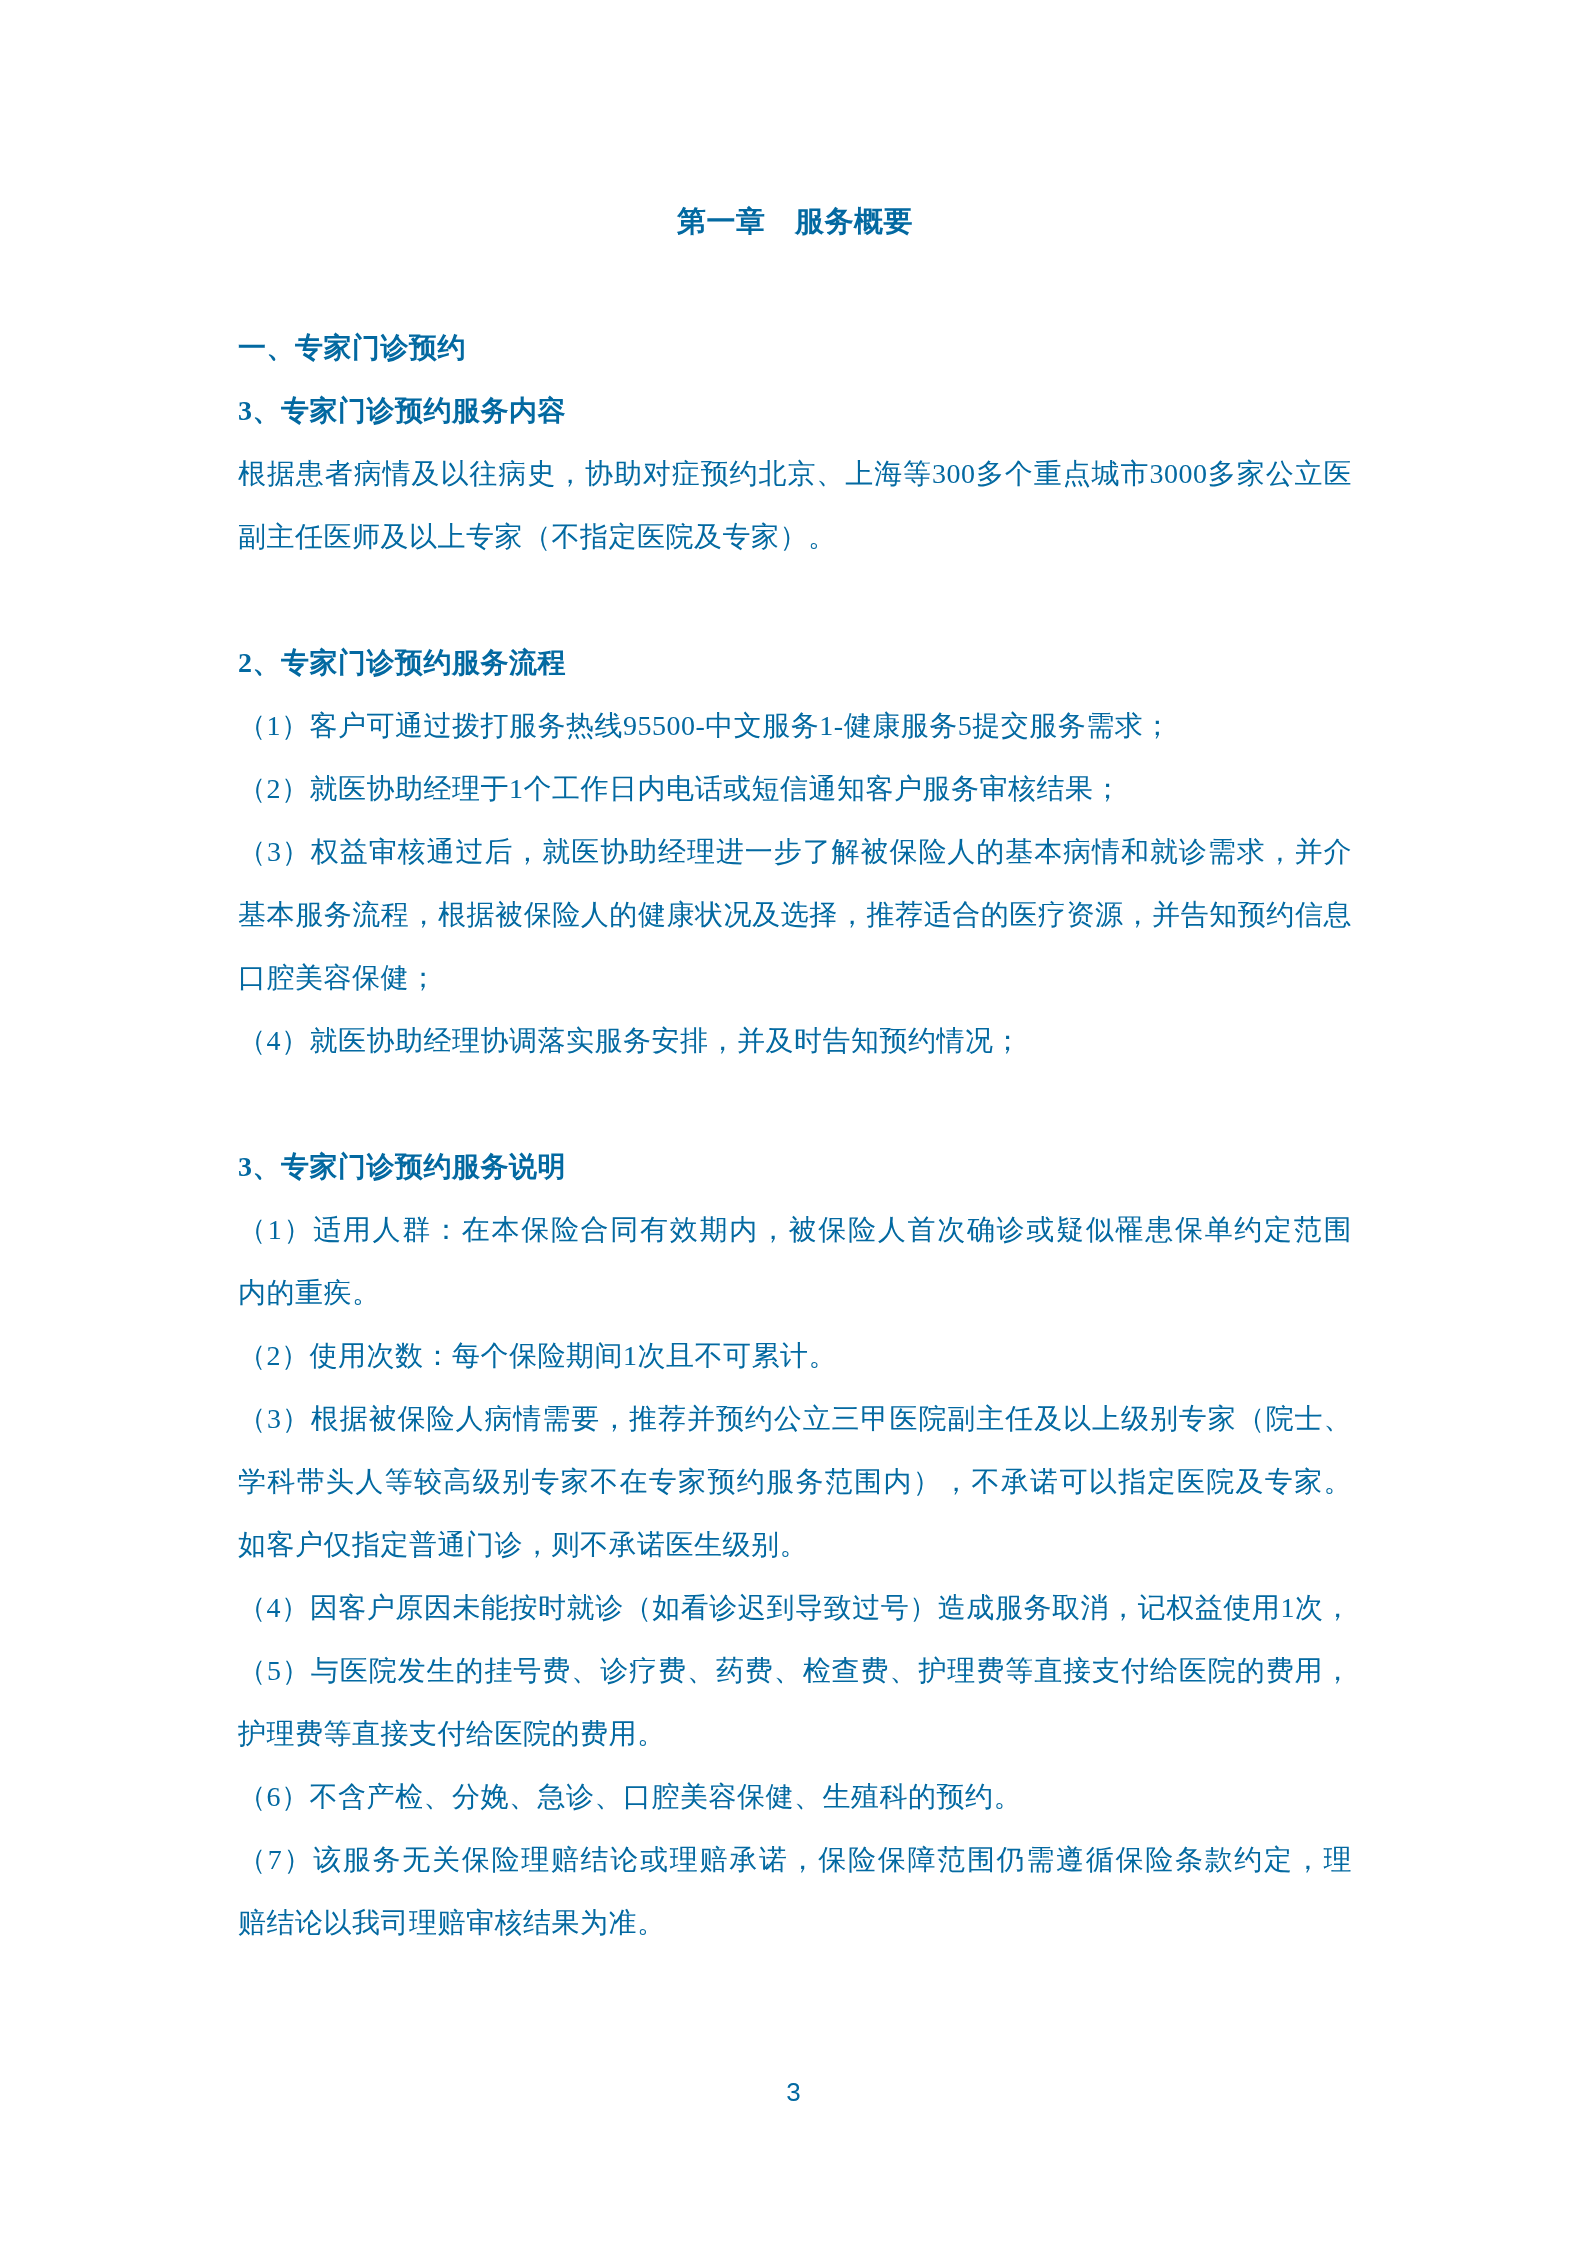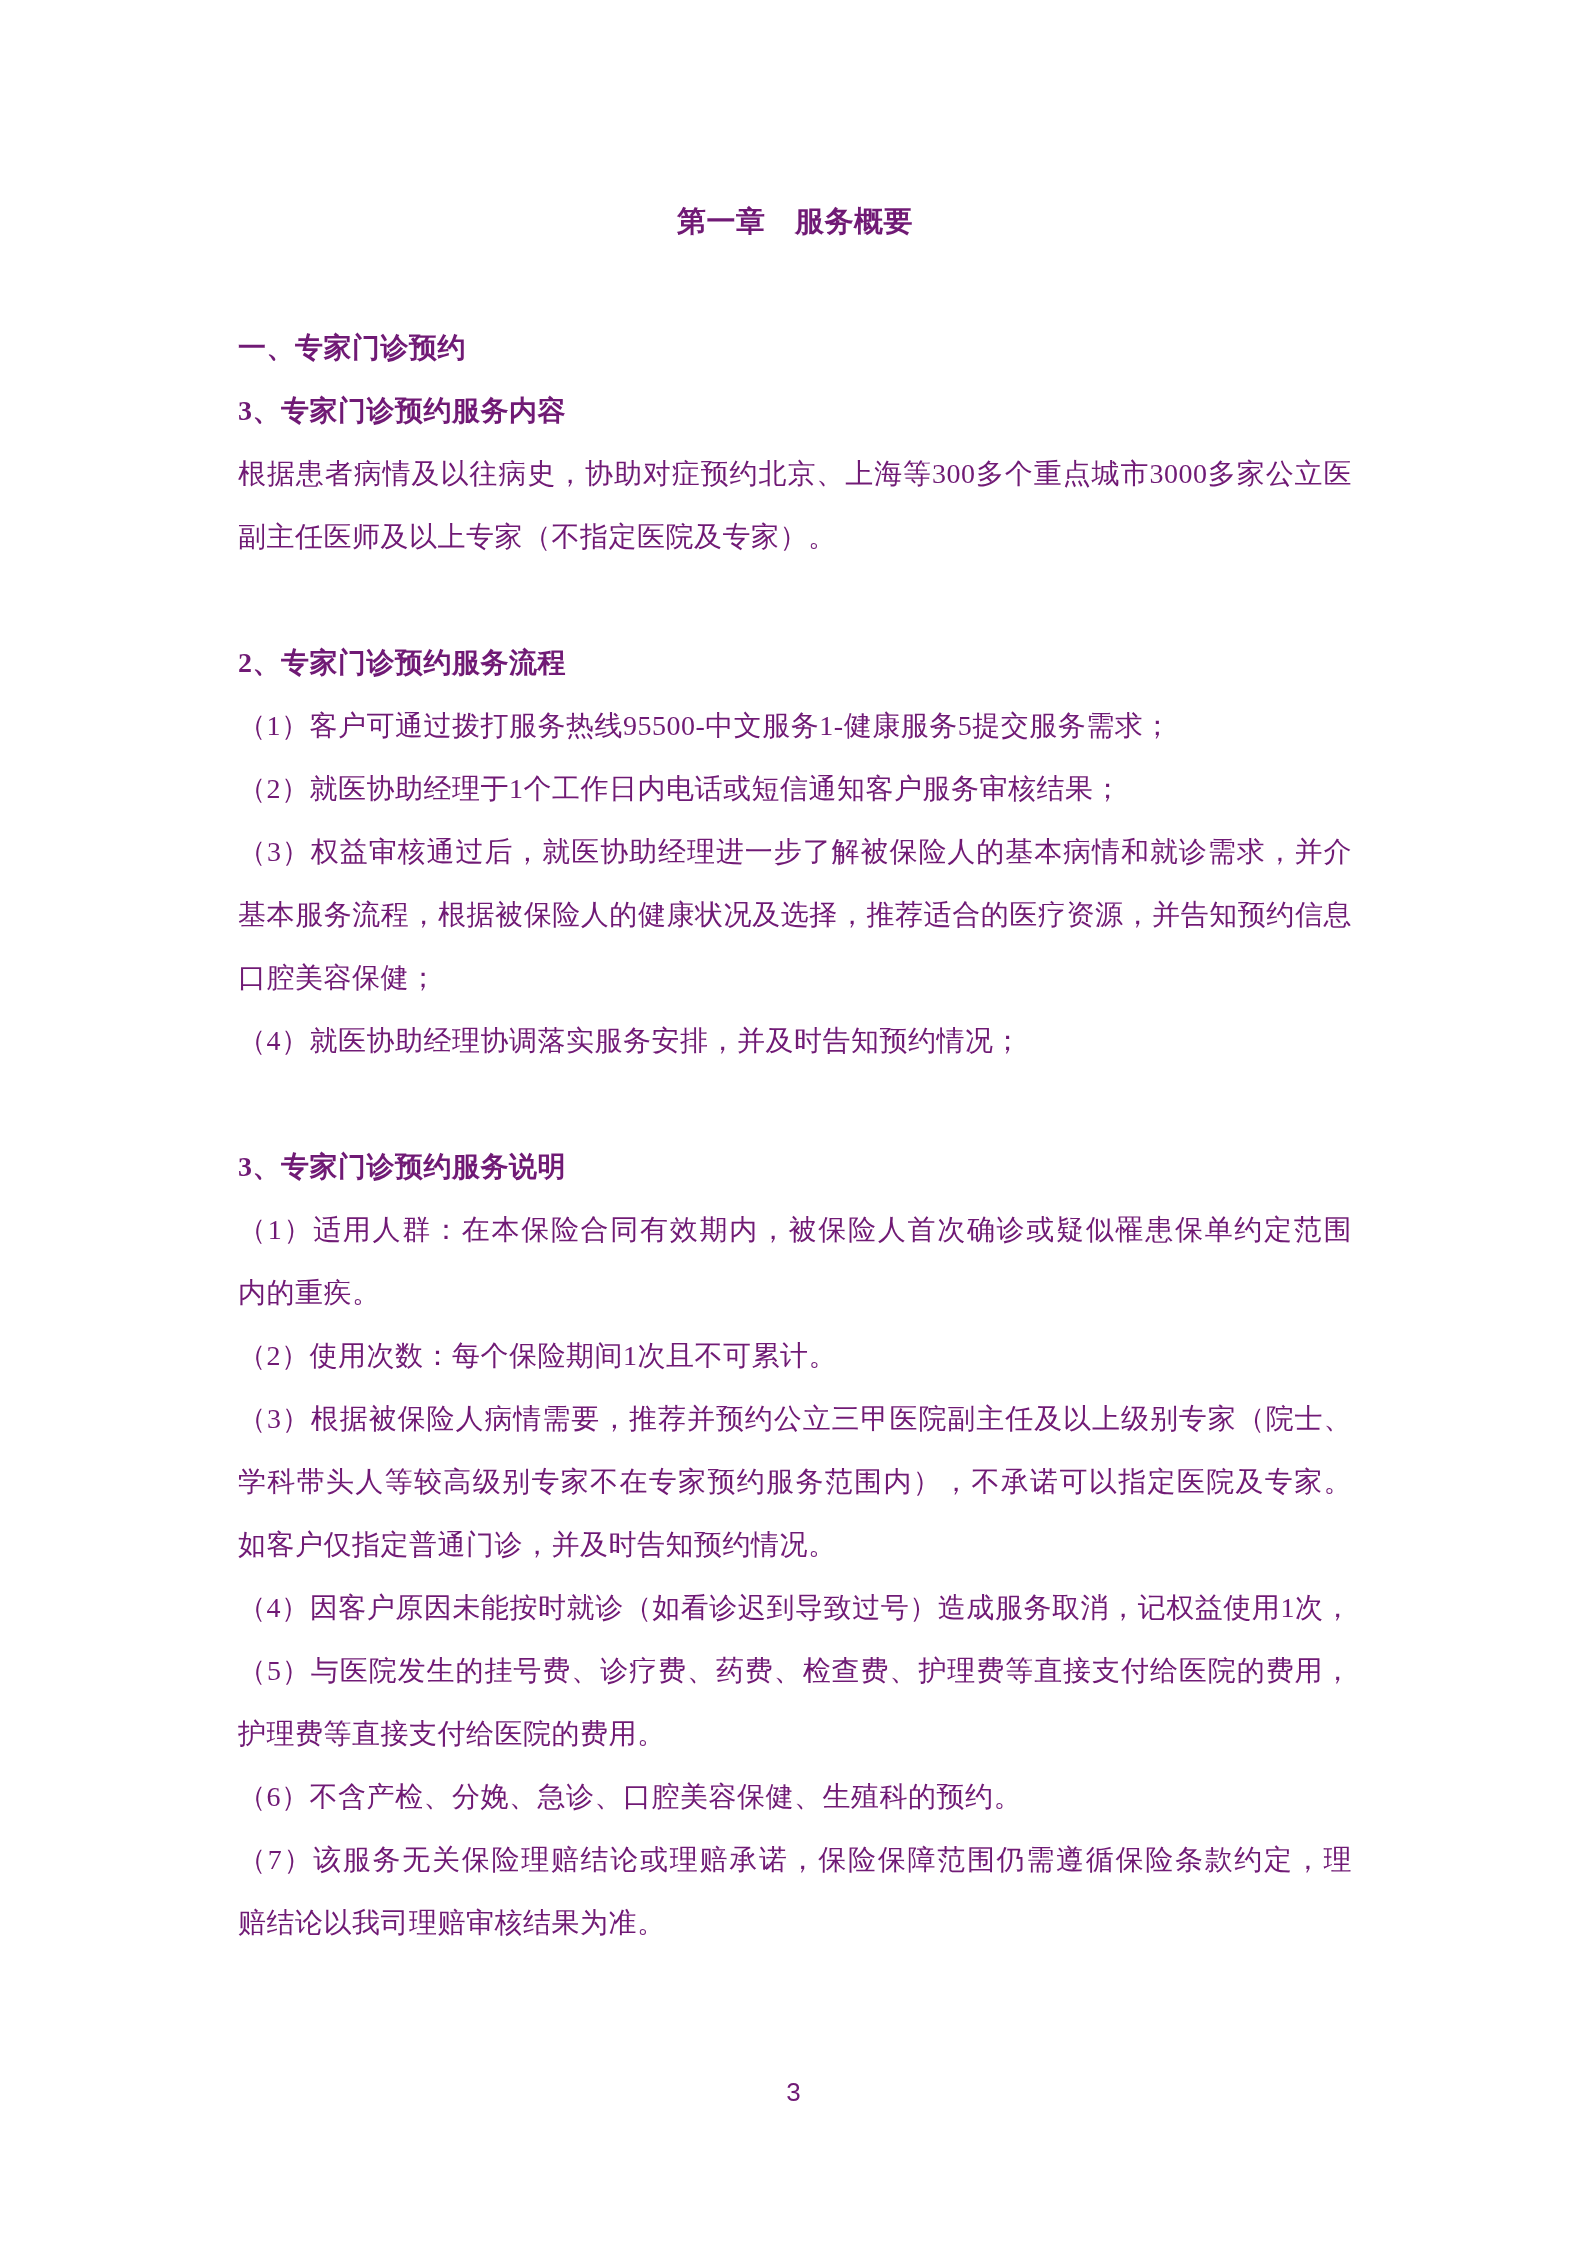--- a/index.html
+++ b/index.html
@@ -5,21 +5,21 @@
   html, body {
     margin: 0;
     padding: 0;
     background: #ffffff;
   }
   .page {
     position: relative;
     width: 1587px;
     height: 2245px;
     background: #ffffff;
-    color: #701a75;
+    color: #0369a1;
     font-family: "Liberation Serif", "DejaVu Serif", serif;
     overflow: hidden;
   }
   .content {
     position: absolute;
     left: 238px;
     top: 190px;
     width: 1114px;
   }
   .line {
@@ -78,21 +78,21 @@
       <div class="line body j">基本服务流程，根据被保险人的健康状况及选择，推荐适合的医疗资源，并告知预约信息</div>
       <div class="line body">口腔美容保健；</div>
       <div class="line body">（4）就医协助经理协调落实服务安排，并及时告知预约情况；</div>
       <div class="line blank"></div>
       <div class="line heading">3、专家门诊预约服务说明</div>
       <div class="line body j">（1）适用人群：在本保险合同有效期内，被保险人首次确诊或疑似罹患保单约定范围</div>
       <div class="line body">内的重疾。</div>
       <div class="line body">（2）使用次数：每个保险期间1次且不可累计。</div>
       <div class="line body j">（3）根据被保险人病情需要，推荐并预约公立三甲医院副主任及以上级别专家（院士、</div>
       <div class="line body j">学科带头人等较高级别专家不在专家预约服务范围内），不承诺可以指定医院及专家。</div>
-      <div class="line body">如客户仅指定普通门诊，并及时告知预约情况。</div>
+      <div class="line body">如客户仅指定普通门诊，则不承诺医生级别。</div>
       <div class="line body j">（4）因客户原因未能按时就诊（如看诊迟到导致过号）造成服务取消，记权益使用1次，</div>
       <div class="line body j">（5）与医院发生的挂号费、诊疗费、药费、检查费、护理费等直接支付给医院的费用，</div>
       <div class="line body">护理费等直接支付给医院的费用。</div>
       <div class="line body">（6）不含产检、分娩、急诊、口腔美容保健、生殖科的预约。</div>
       <div class="line body j">（7）该服务无关保险理赔结论或理赔承诺，保险保障范围仍需遵循保险条款约定，理</div>
       <div class="line body">赔结论以我司理赔审核结果为准。</div>
     </div>
   <div class="page-number">3</div>
 </div>
 

